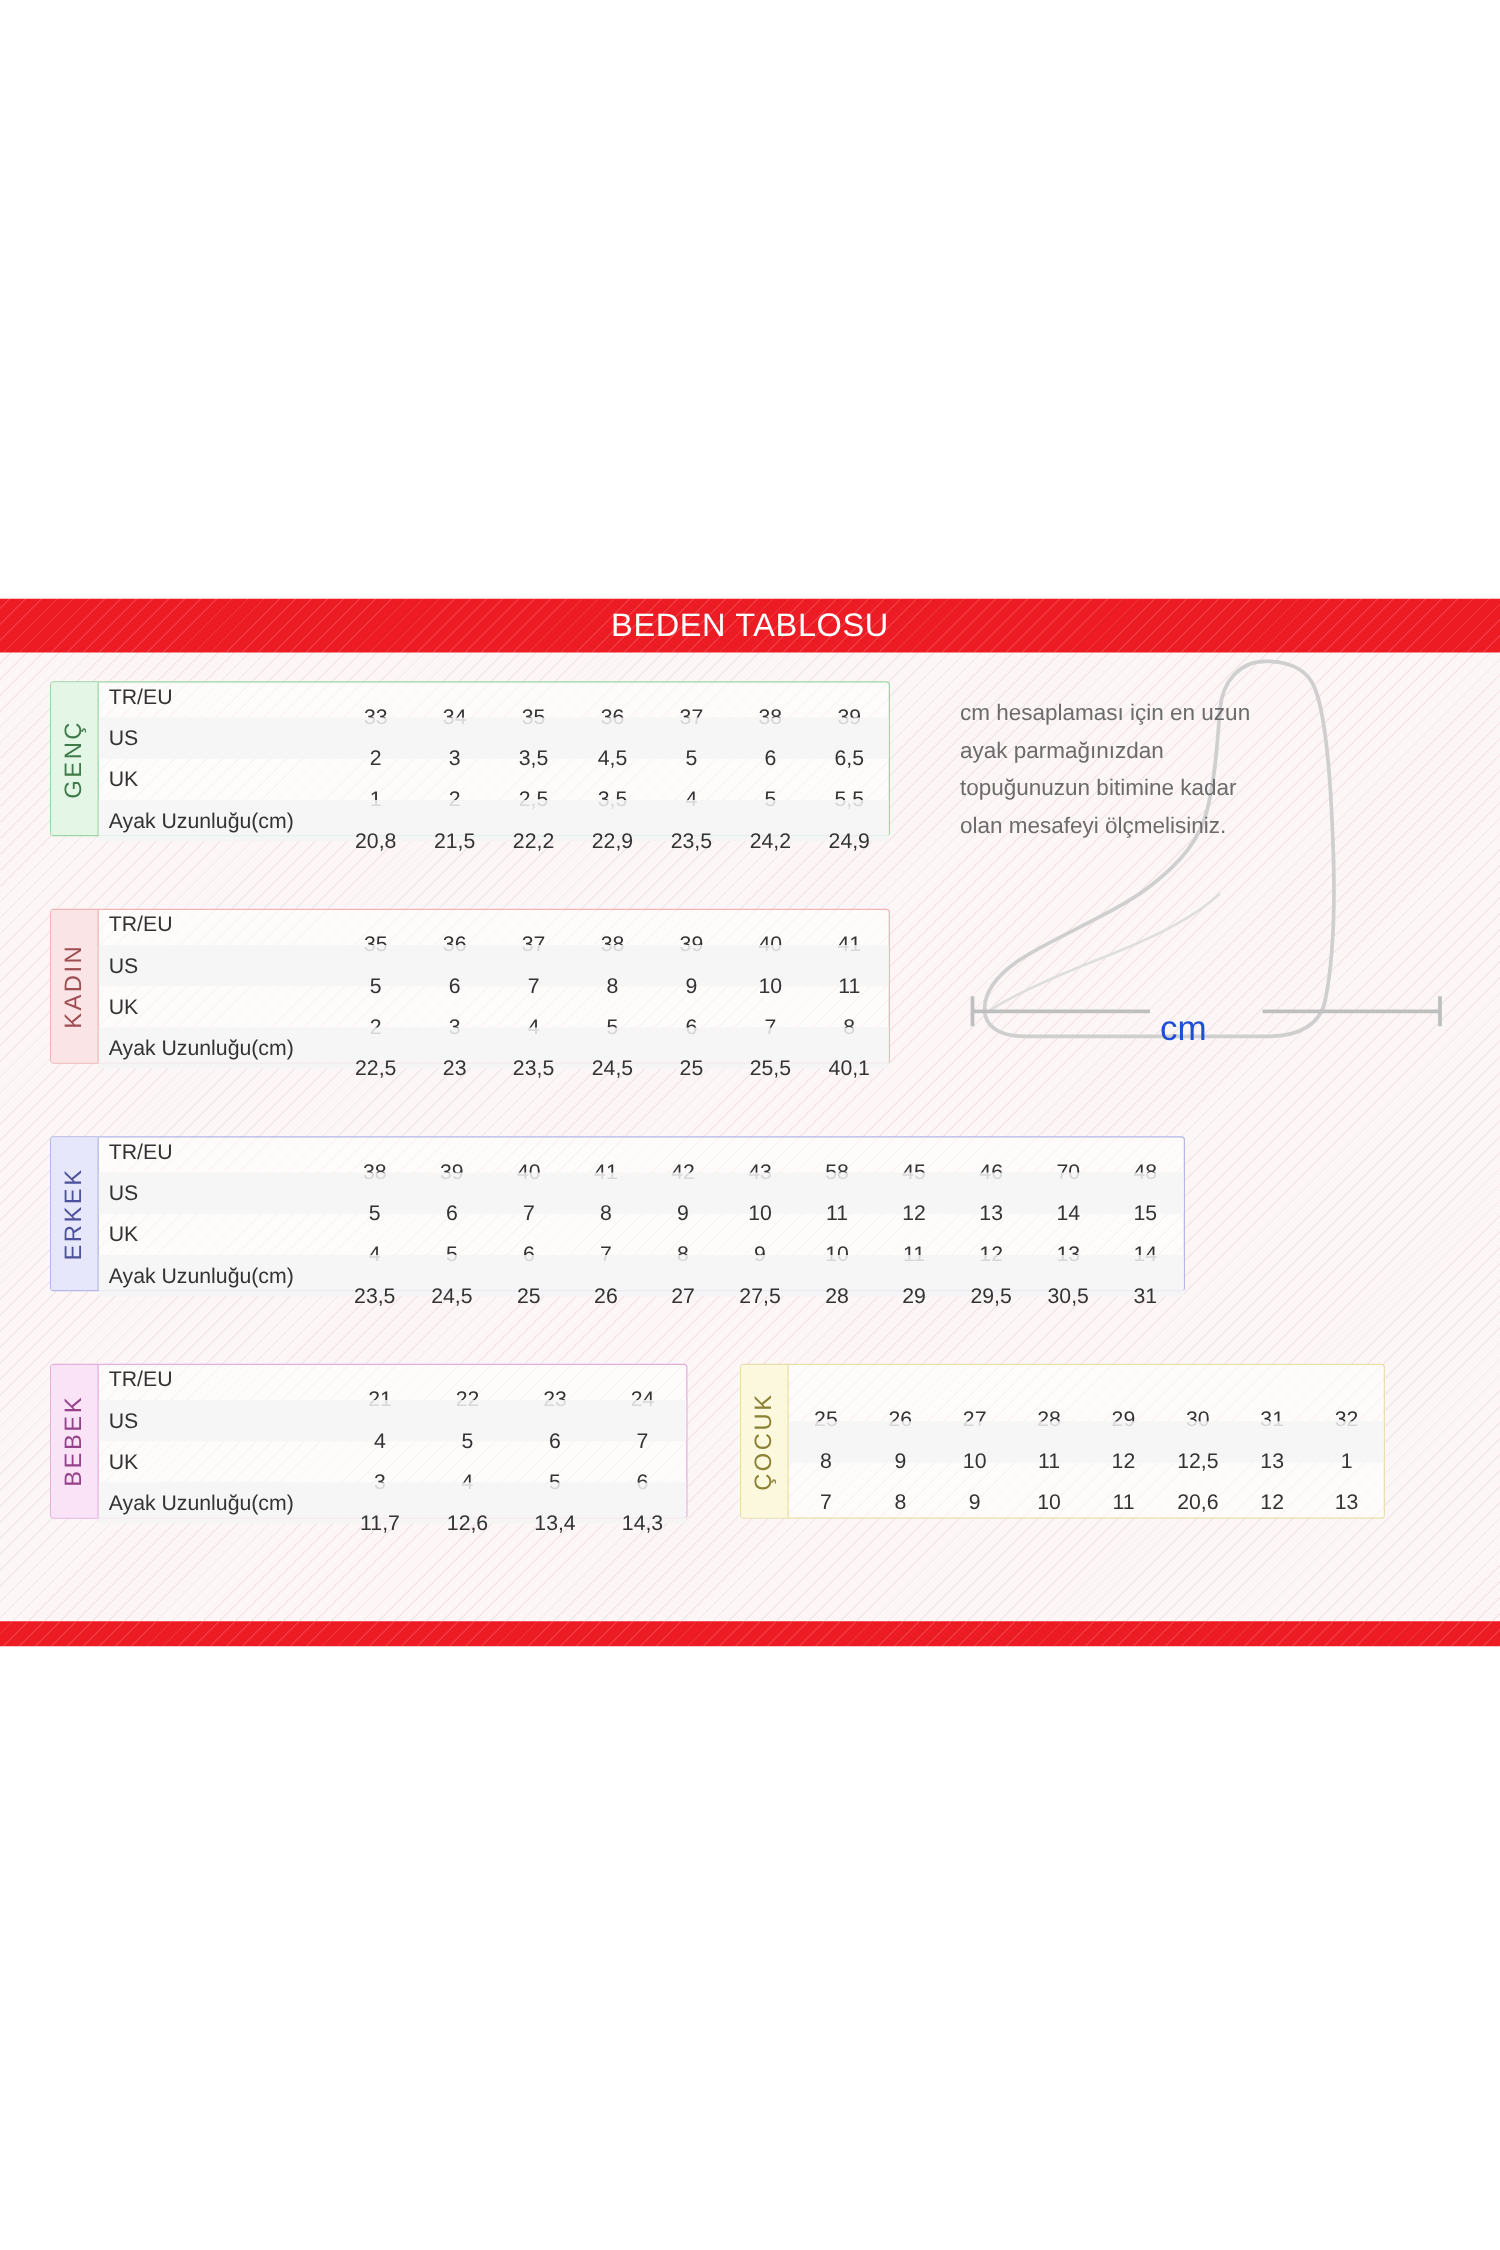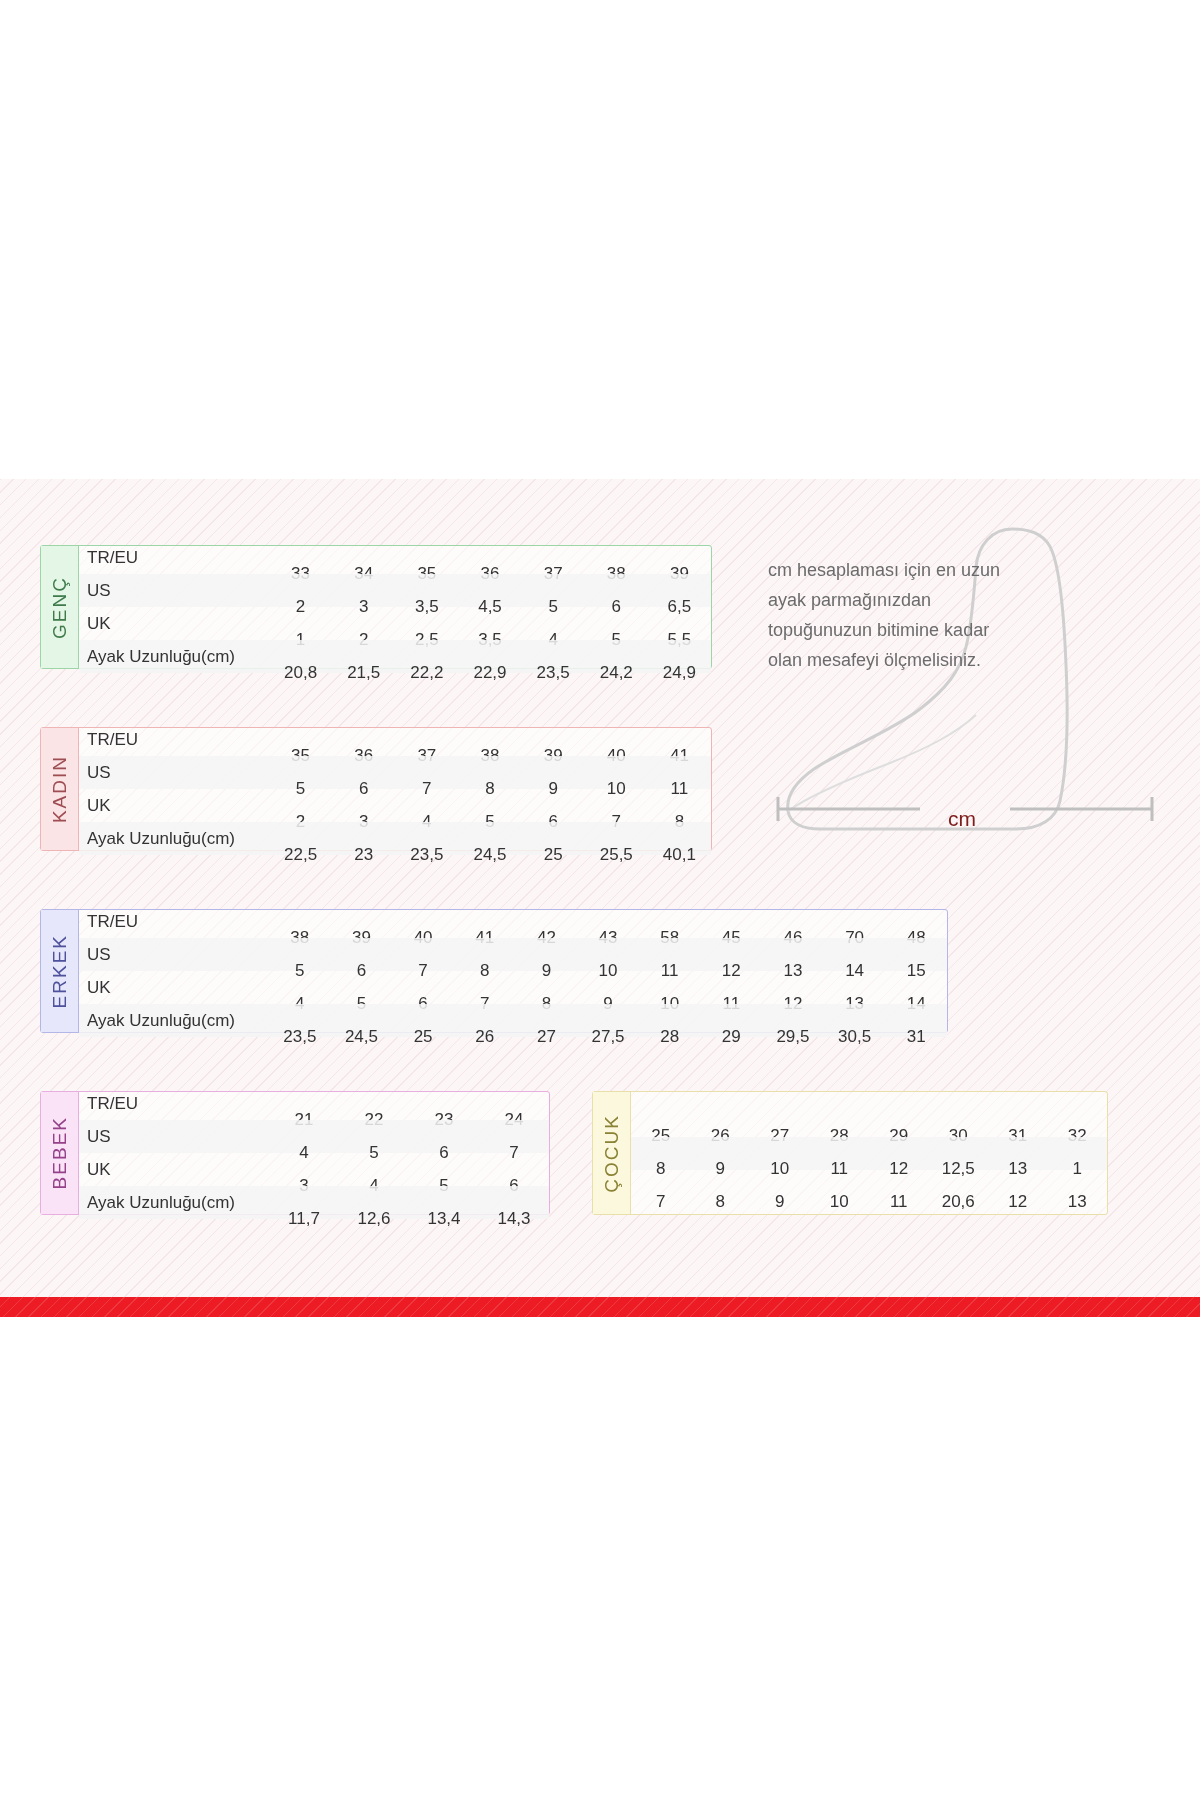--- a/index.html
+++ b/index.html
@@ -196,31 +196,34 @@
   }
   .foot-diagram {
     position: absolute;
     left: 780px;
     top: 40px;
     width: 380px;
     height: 360px;
   }
   .cm-label {
     position: absolute;
-    left: 948px;
+    left: 928px;
     top: 328px;
-    font-size: 21px;
-    color: #7f1d1d;
+    font-size: 28px;
+    color: #1d4ed8;
   }
 </style>
 </head>
 <body>
 
 <div class="chart-wrap">
 
+  <div class="title-bar">
+    <span class="title-text">BEDEN TABLOSU</span>
+  </div>
 
   <div class="group g-genc" id="group-genc">
     <div class="group-label">
       <span>GENÇ</span>
     </div>
     <div class="group-body">
       <div class="grow">
         <div class="rlabel">TR/EU</div>
         <div class="rvals">
           <span>33</span>

